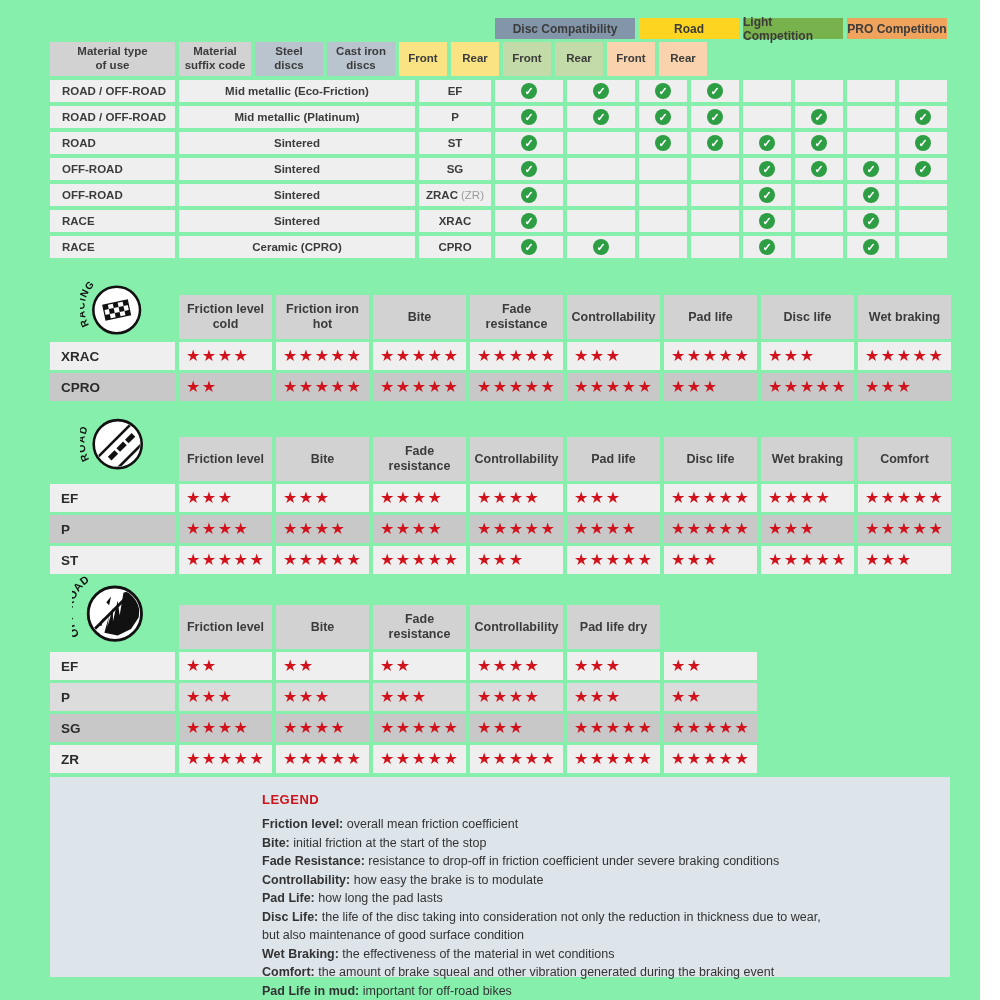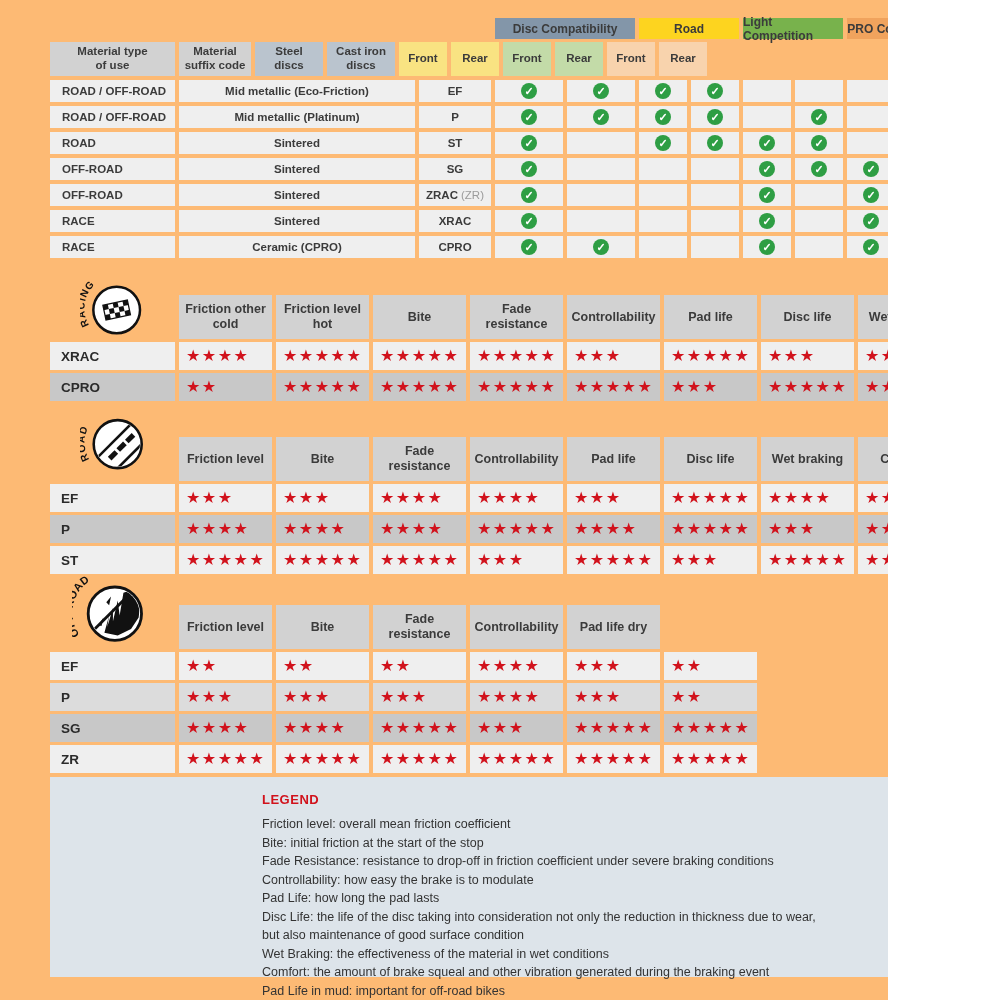--- a/index.html
+++ b/index.html
@@ -1,18 +1,18 @@
 <!DOCTYPE html>
 <html><head>
 <meta charset="utf-8">
 <style>
   * { box-sizing: border-box; }
   html, body { margin: 0; padding: 0; background: #ffffff; }
   body { width: 1000px; height: 1000px; font-family: "Liberation Sans", sans-serif; color: #3b3b3b; }
-  .page { position: relative; width: 888px; height: 1000px; overflow: hidden; background: #fdba74; }
+  .page { position: relative; width: 980px; height: 1000px; overflow: hidden; background: #86efac; }
 
   .frow { display: flex; gap: 4px; }
 
   
   #compat { position: absolute; left: 50px; top: 18px; }
   .band-row { height: 21px; margin-bottom: 3px; }
   .band { display: flex; align-items: center; justify-content: center; font-weight: bold; font-size: 12px; color: #3b3b3b; }
   .head-row { height: 34px; margin-bottom: 4px; }
   .hcell { background: #d2d2d2; display: flex; align-items: center; justify-content: center; text-align: center; font-weight: bold; font-size: 11.5px; line-height: 1.2; white-space: pre-line; }
   .crow { height: 22px; margin-bottom: 4px; }
@@ -33,21 +33,21 @@
   .stars-cell { width: 93px; display: flex; align-items: center; padding-left: 7px; }
   .stars { color: #d1121c; font-size: 16px; letter-spacing: 1.5px; line-height: 1; }
   .shade-light { background: #efefef; }
   .shade-medium { background: #dcdcdc; }
   .shade-dark { background: #c8c8c8; }
 
   
   .legend { position: absolute; left: 50px; top: 777px; width: 900px; height: 200px; background: #dde4ea; padding: 15px 30px 0 212px; }
   .legend-title { color: #d1121c; font-weight: bold; font-size: 13px; letter-spacing: 0.5px; margin-bottom: 8px; }
   .lline { font-size: 12.5px; line-height: 18.5px; color: #333; }
-  .lterm { font-weight: normal; }
+  .lterm { font-weight: bold; }
 
   .icon text { font-weight: bold; font-family: "Liberation Sans", sans-serif; }
 </style>
 </head>
 <body>
 
 <div class="page">
 
   <div id="compat">
       <div class="frow band-row">
@@ -245,22 +245,22 @@
           <rect x="47" y="45" width="6" height="6"></rect>
         <rect x="29" y="51" width="6" height="6"></rect>
           <rect x="41" y="51" width="6" height="6"></rect>
           <rect x="53" y="51" width="6" height="6"></rect>
         <rect x="29" y="39" width="30" height="18" fill="none" stroke="#111" stroke-width="1.5"></rect>
       </g>
     </svg>
     <div id="rt-racing">
         <div class="frow rhead-row">
           <div class="rspacer"></div>
-          <div class="rhcell">Friction other cold</div>
-          <div class="rhcell">Friction level hot</div>
+          <div class="rhcell">Friction level cold</div>
+          <div class="rhcell">Friction iron hot</div>
           <div class="rhcell">Bite</div>
           <div class="rhcell">Fade resistance</div>
           <div class="rhcell">Controllability</div>
           <div class="rhcell">Pad life</div>
           <div class="rhcell">Disc life</div>
           <div class="rhcell">Wet braking</div>
         </div>
         <div class="frow rrow">
           <div class="rlabel shade-light">XRAC</div>
           <div class="stars-cell shade-light">

